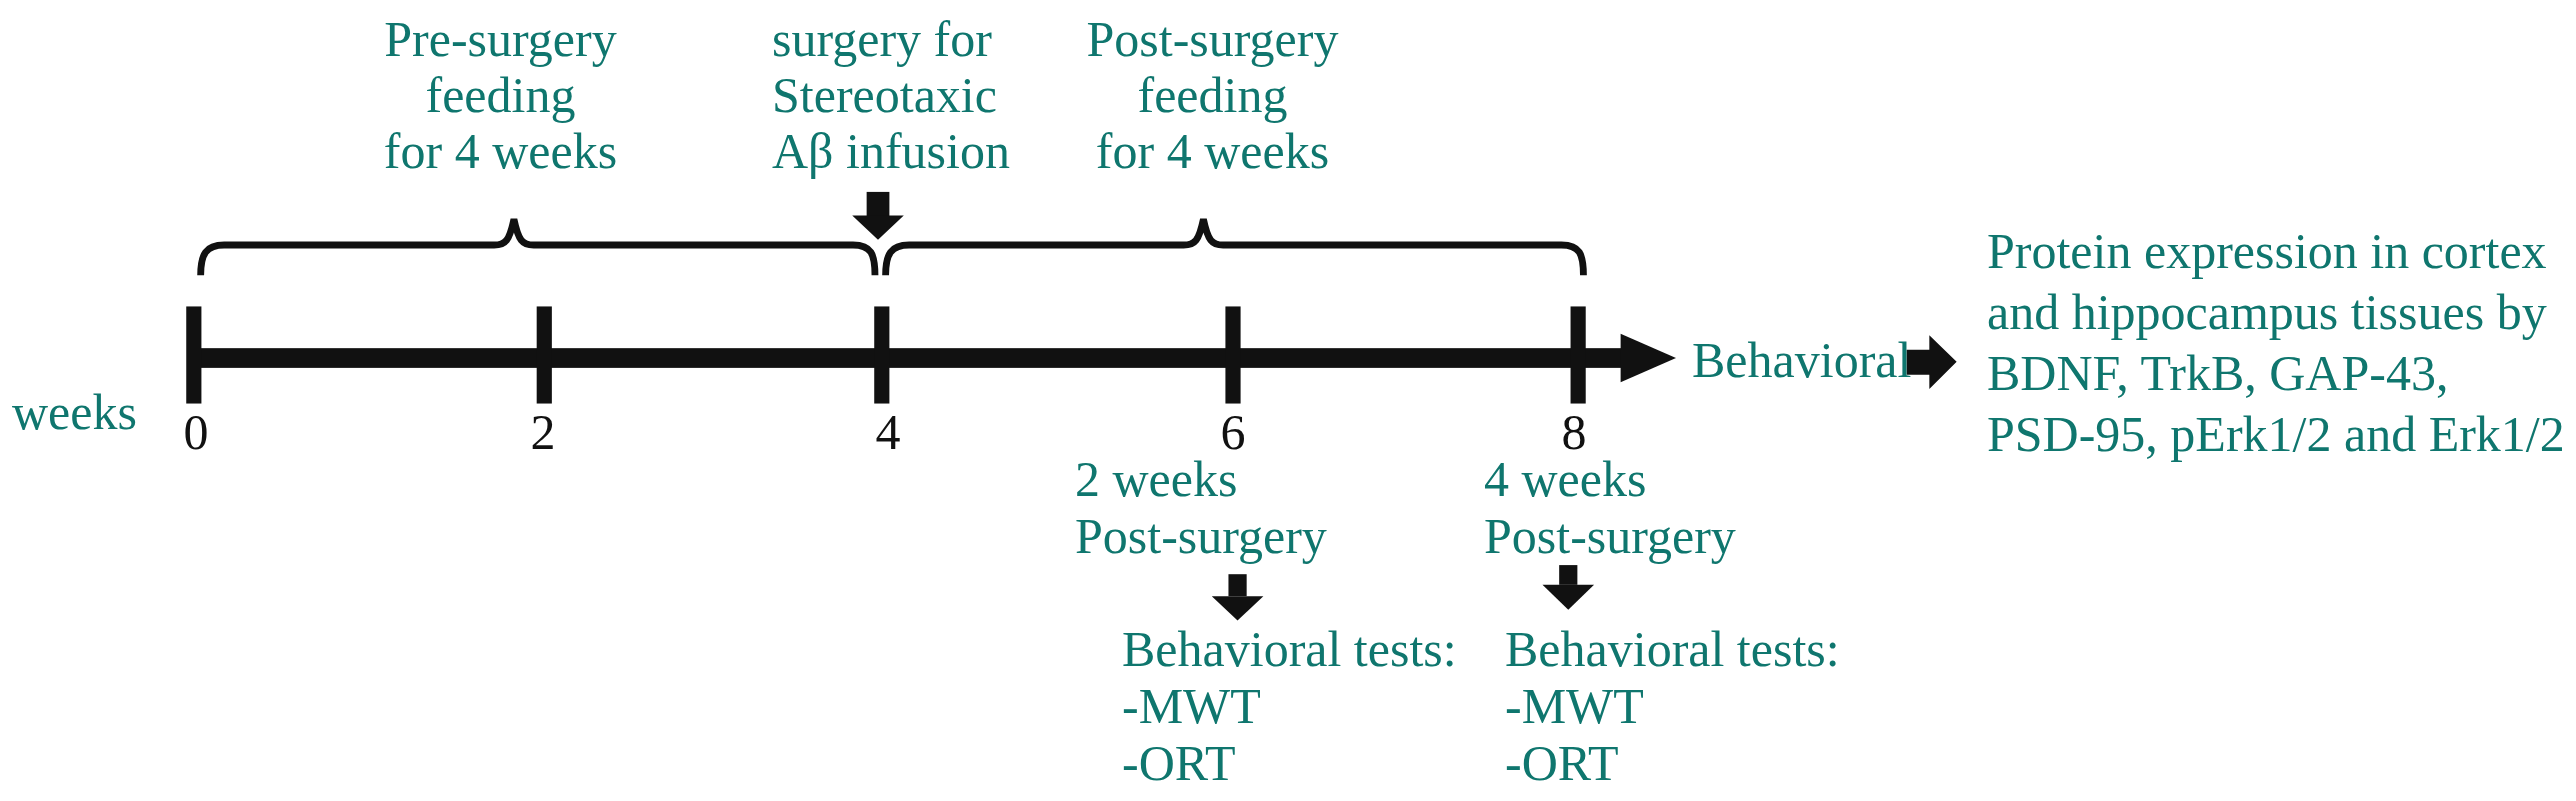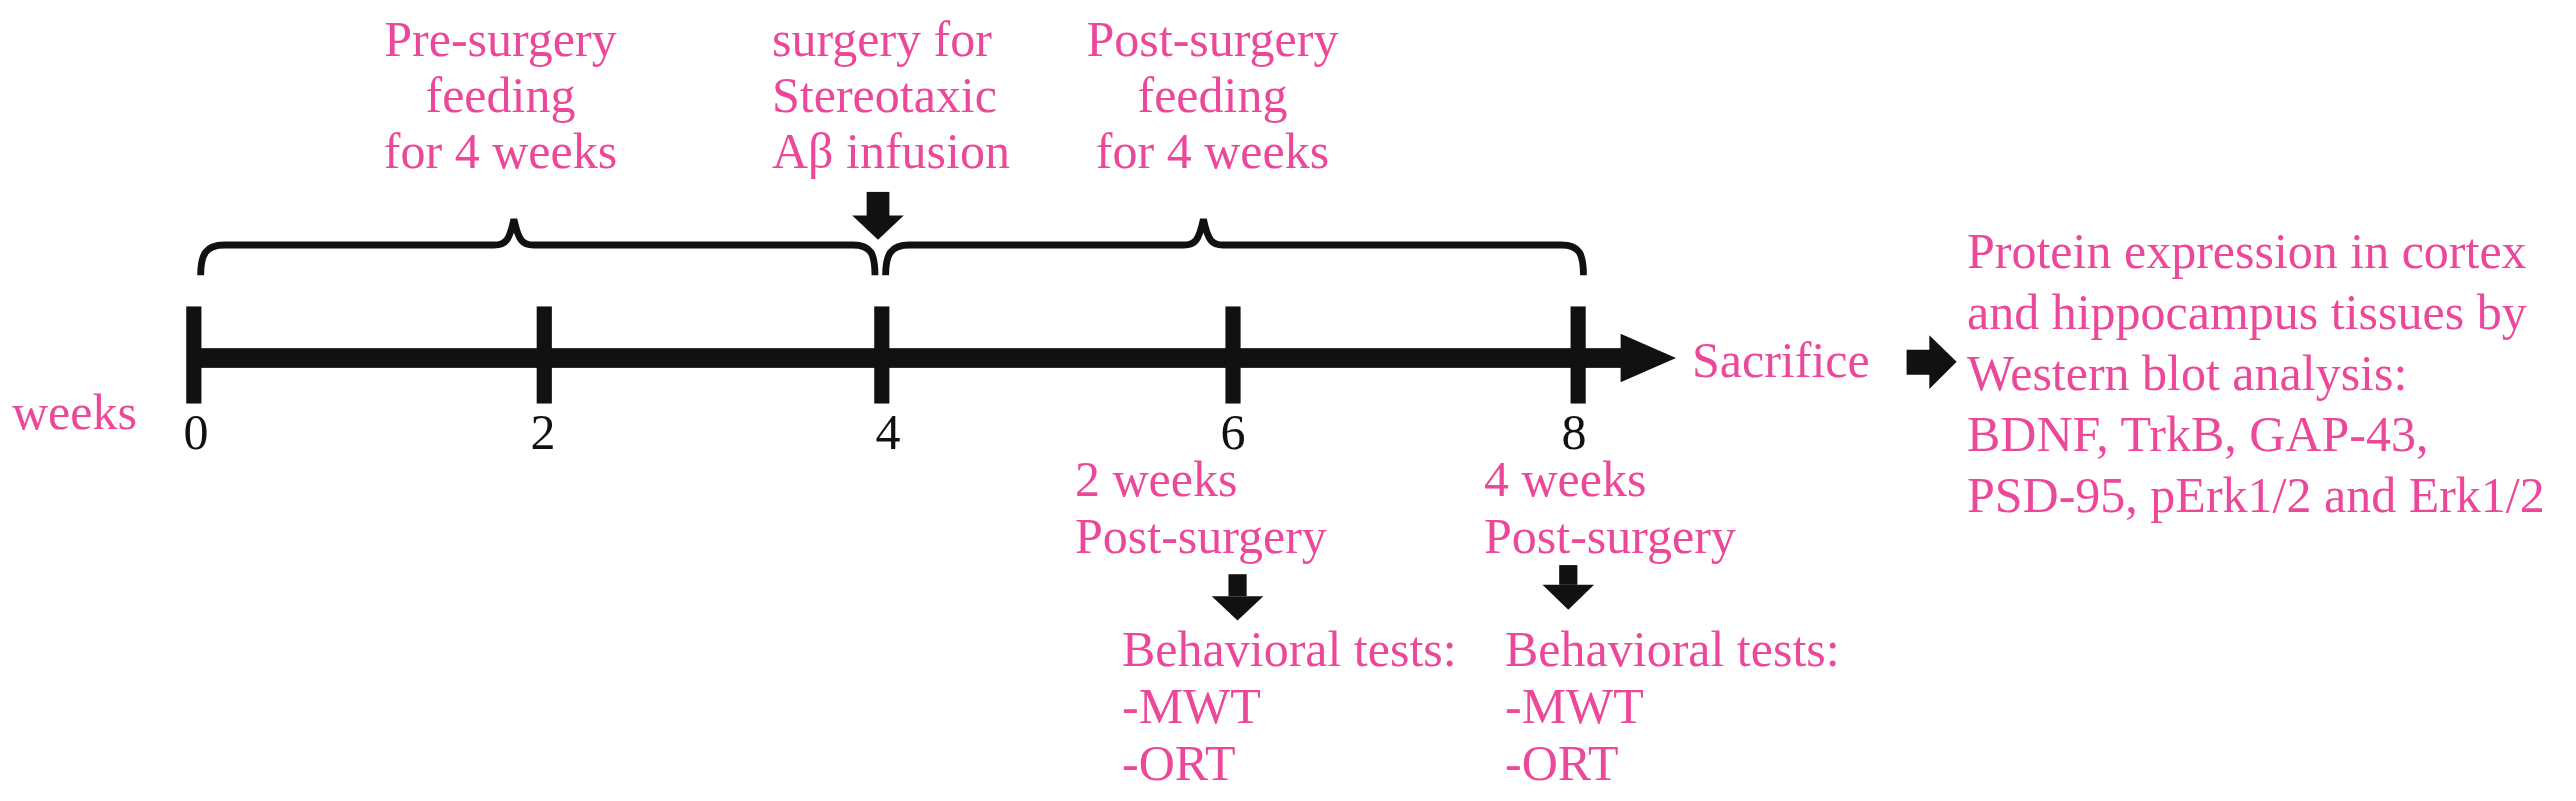--- a/index.html
+++ b/index.html
@@ -10,35 +10,35 @@
     background: #ffffff;
     overflow: hidden;
     font-family: "Liberation Serif", "DejaVu Serif", serif;
     color: #111111;
   }
   #gfx { position: absolute; left: 0; top: 0; }
   .t {
     position: absolute;
     font-size: 50px;
     line-height: 56px;
-    color: #ec4899;
+    color: #0f766e;
     white-space: nowrap;
   }
   .center { text-align: center; }
   .tick-num {
     position: absolute;
     top: 407px;
     transform: translateX(-50%);
     font-size: 50px;
     line-height: 50px;
     white-space: nowrap;
   }
   .evt { line-height: 57px; }
   .tests { line-height: 57px; }
-  #outcome-block { line-height: 61px; }
+  #outcome-block { line-height: 61px; margin-left: 20px; }
   #sacrifice-label { line-height: 50px; }
 </style>
 </head>
 <body>
 
 <div id="canvas">
 
   <svg id="gfx" width="2576" height="801" viewBox="0 0 3395 1056">
 
     <path d="M 264 363 C 264 335 271 323 295 323 L 651 323 C 666 323 671 317 677 289 C 683 317 688 323 703 323 L 1124 323 C 1148 323 1153 335 1153 363" fill="none" stroke="#111111" stroke-width="9"></path>
@@ -91,21 +91,21 @@
   </div>
 
   <div class="t" style="left:12px; top:387px; line-height:50px;">weeks</div>
 
   <span class="tick-num" style="left:196px;">0</span>
   <span class="tick-num" style="left:543px;">2</span>
   <span class="tick-num" style="left:888px;">4</span>
   <span class="tick-num" style="left:1233px;">6</span>
   <span class="tick-num" style="left:1574px;">8</span>
 
-  <div class="t" id="sacrifice-label" style="left:1692px; top:335px;">Sacrifice</div>
+  <div class="t" id="sacrifice-label" style="left:1692px; top:335px;">Behavioral</div>
 
   <div class="t evt" style="left:1075px; top:451px;">
     <div>2 weeks</div>
     <div>Post-surgery</div>
   </div>
 
   <div class="t evt" style="left:1484px; top:451px;">
     <div>4 weeks</div>
     <div>Post-surgery</div>
   </div>
@@ -118,19 +118,18 @@
 
   <div class="t tests" style="left:1505px; top:621px;">
     <div>Behavioral tests:</div>
     <div>-MWT</div>
     <div>-ORT</div>
   </div>
 
   <div class="t" id="outcome-block" style="left:1967px; top:221px;">
     <div>Protein expression in cortex</div>
     <div>and hippocampus tissues by</div>
-    <div>Western blot analysis:</div>
     <div>BDNF, TrkB, GAP-43,</div>
     <div>PSD-95, pErk1/2 and Erk1/2</div>
   </div>
 
 </div>
 
 
 </body></html>

